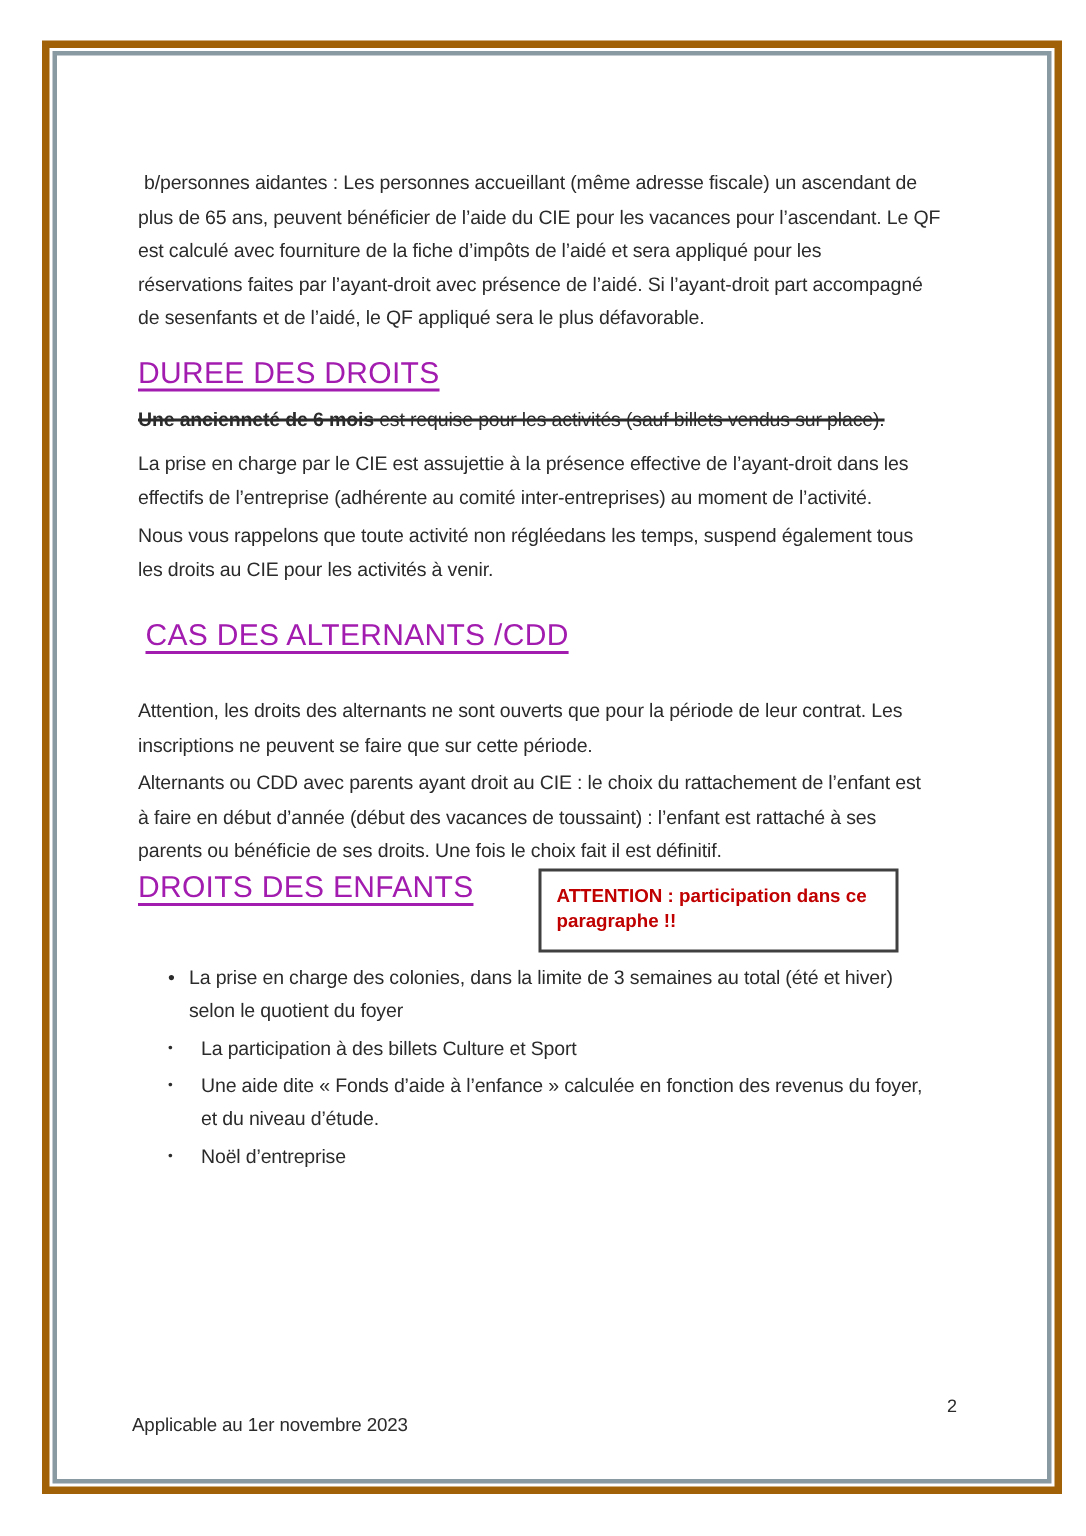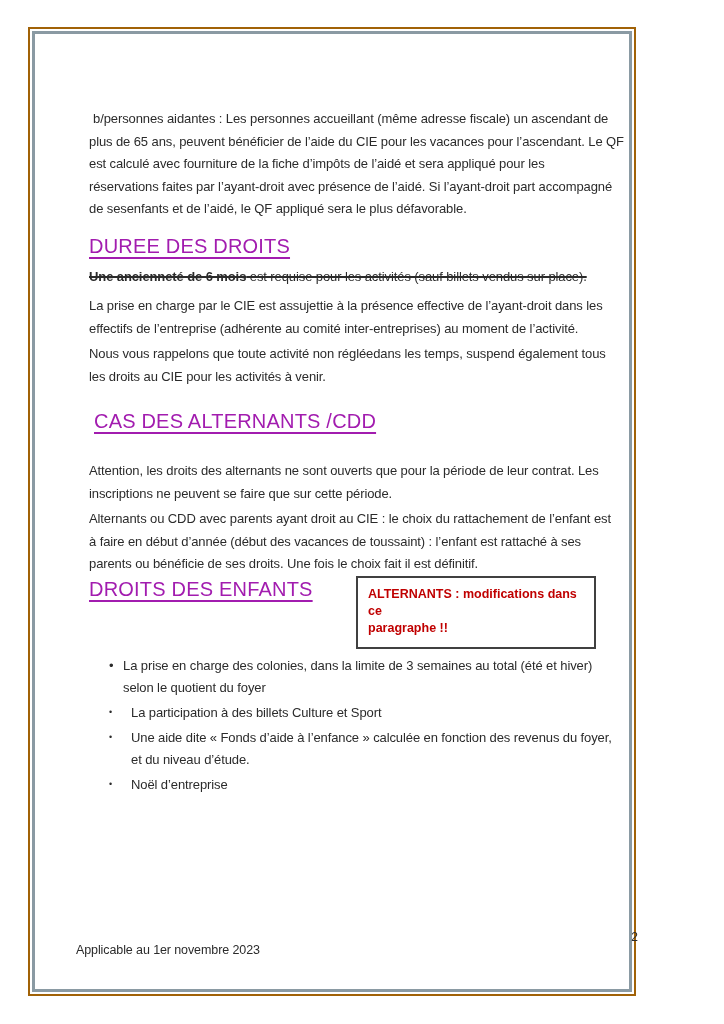--- a/index.html
+++ b/index.html
@@ -6,22 +6,22 @@
   body{
     width:724px;height:1024px;
     background:#ffffff;
     font-family:"Liberation Sans", sans-serif;
     color:#2b2b2b;
     position:relative;
     overflow:hidden;
   }
   
   .frame-outer{
-    position:absolute;left:28px;top:27px;width:608px;height:969px;
-    border:2px solid #a16207;
+    position:absolute;left:28px;top:27px;width:680px;height:969px;
+    border:5px solid #a16207;
     box-sizing:border-box;
   }
   .frame-inner{
     position:absolute;inset:2px;
     border:3px solid #8a9aa3;
     box-sizing:border-box;
   }
   .content{
     position:absolute;
     left:54px;top:0;width:600px;
@@ -86,21 +86,21 @@
   }
   .bullet-sm{
     flex:0 0 22px;font-size:9px;line-height:20px;
   }
   .li-text{white-space:pre-line;}
   .page-number{
     position:absolute;right:86px;top:930px;
     font-size:12px;color:#2b2b2b;
   }
   .footer-date{
-    position:absolute;left:76px;top:943px;
+    position:absolute;left:88px;top:943px;
     font-size:12.5px;color:#2b2b2b;letter-spacing:-0.1px;
   }
 </style>
 </head>
 <body>
 
 <div class="frame-outer">
   <div class="frame-inner">
     <div class="content">
 
@@ -124,21 +124,21 @@
 
       <p class="body-para p-alt1">Attention, les droits des alternants ne sont ouverts que pour la période de leur contrat. Les
 inscriptions ne peuvent se faire que sur cette période.</p>
 
       <p class="body-para p-alt2">Alternants ou CDD avec parents ayant droit au CIE : le choix du rattachement de l’enfant est
 à faire en début d’année (début des vacances de toussaint) : l’enfant est rattaché à ses
 parents ou bénéficie de ses droits. Une fois le choix fait il est définitif.</p>
 
       <div class="heading-row">
         <h2 class="heading">DROITS DES ENFANTS</h2>
-        <div class="attention-box">ALTERNANTS : modifications dans ce
+        <div class="attention-box">ATTENTION : participation dans ce
 paragraphe !!</div>
       </div>
 
 
       <ul class="bullets">
         <li>
           <span class="bullet-lg">•</span>
           <span class="li-text">La prise en charge des colonies, dans la limite de 3 semaines au total (été et hiver)
 selon le quotient du foyer</span>
         </li>

